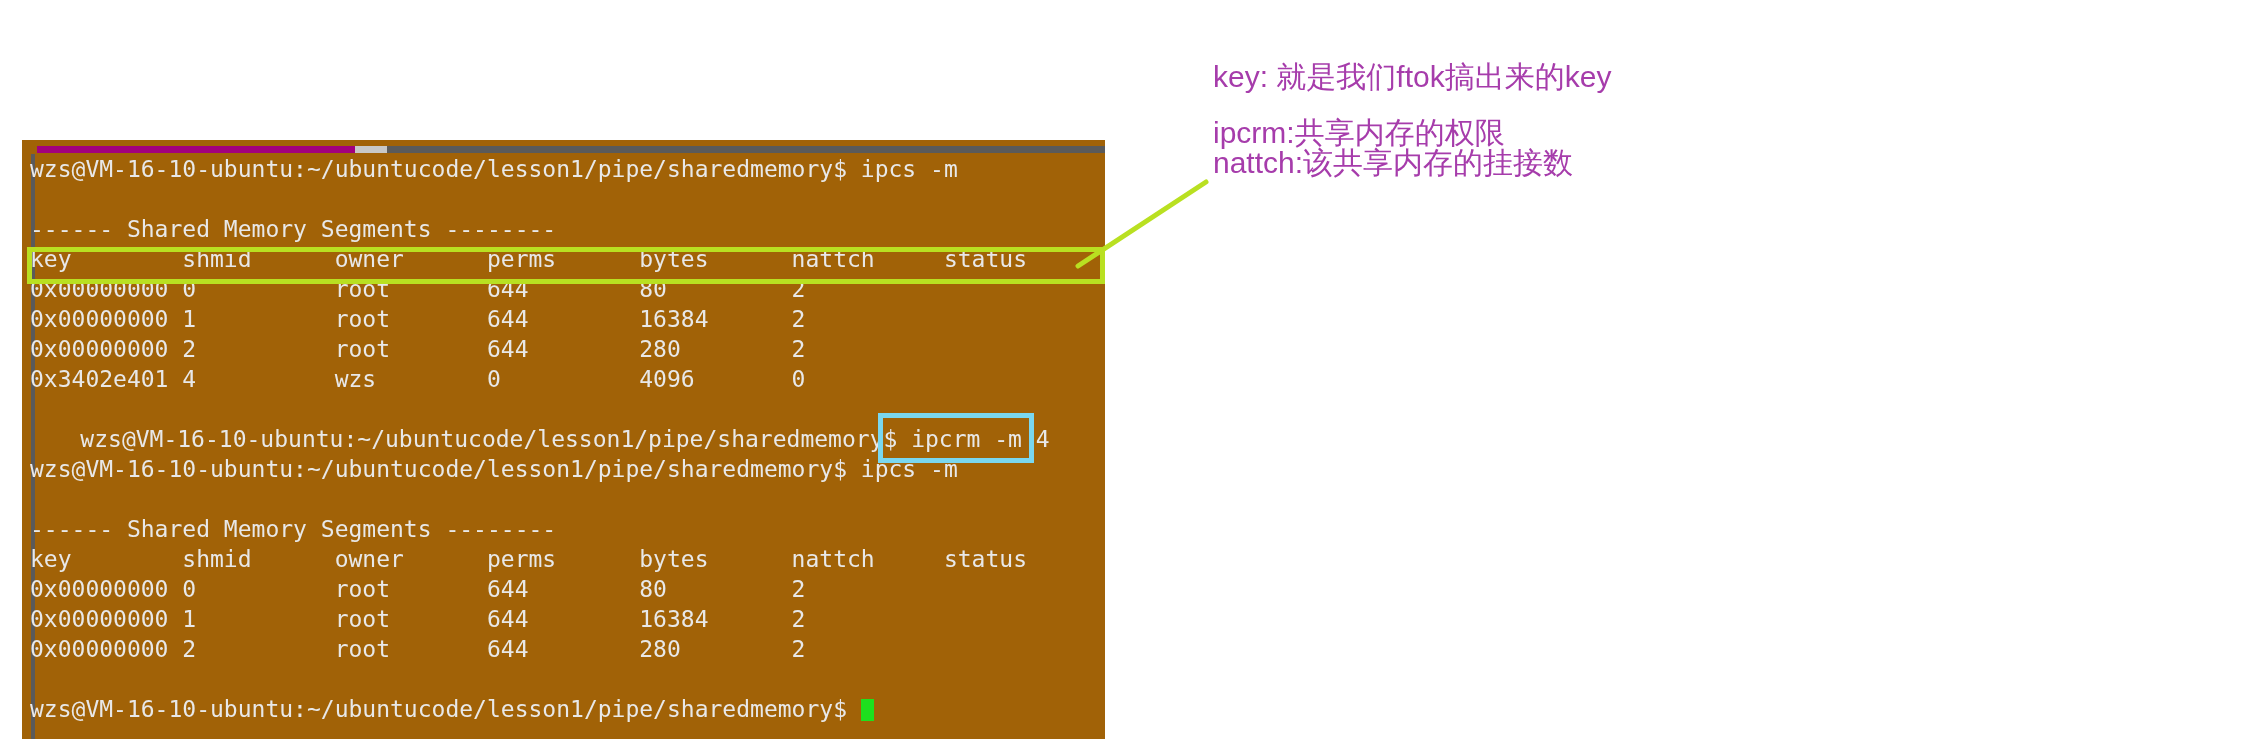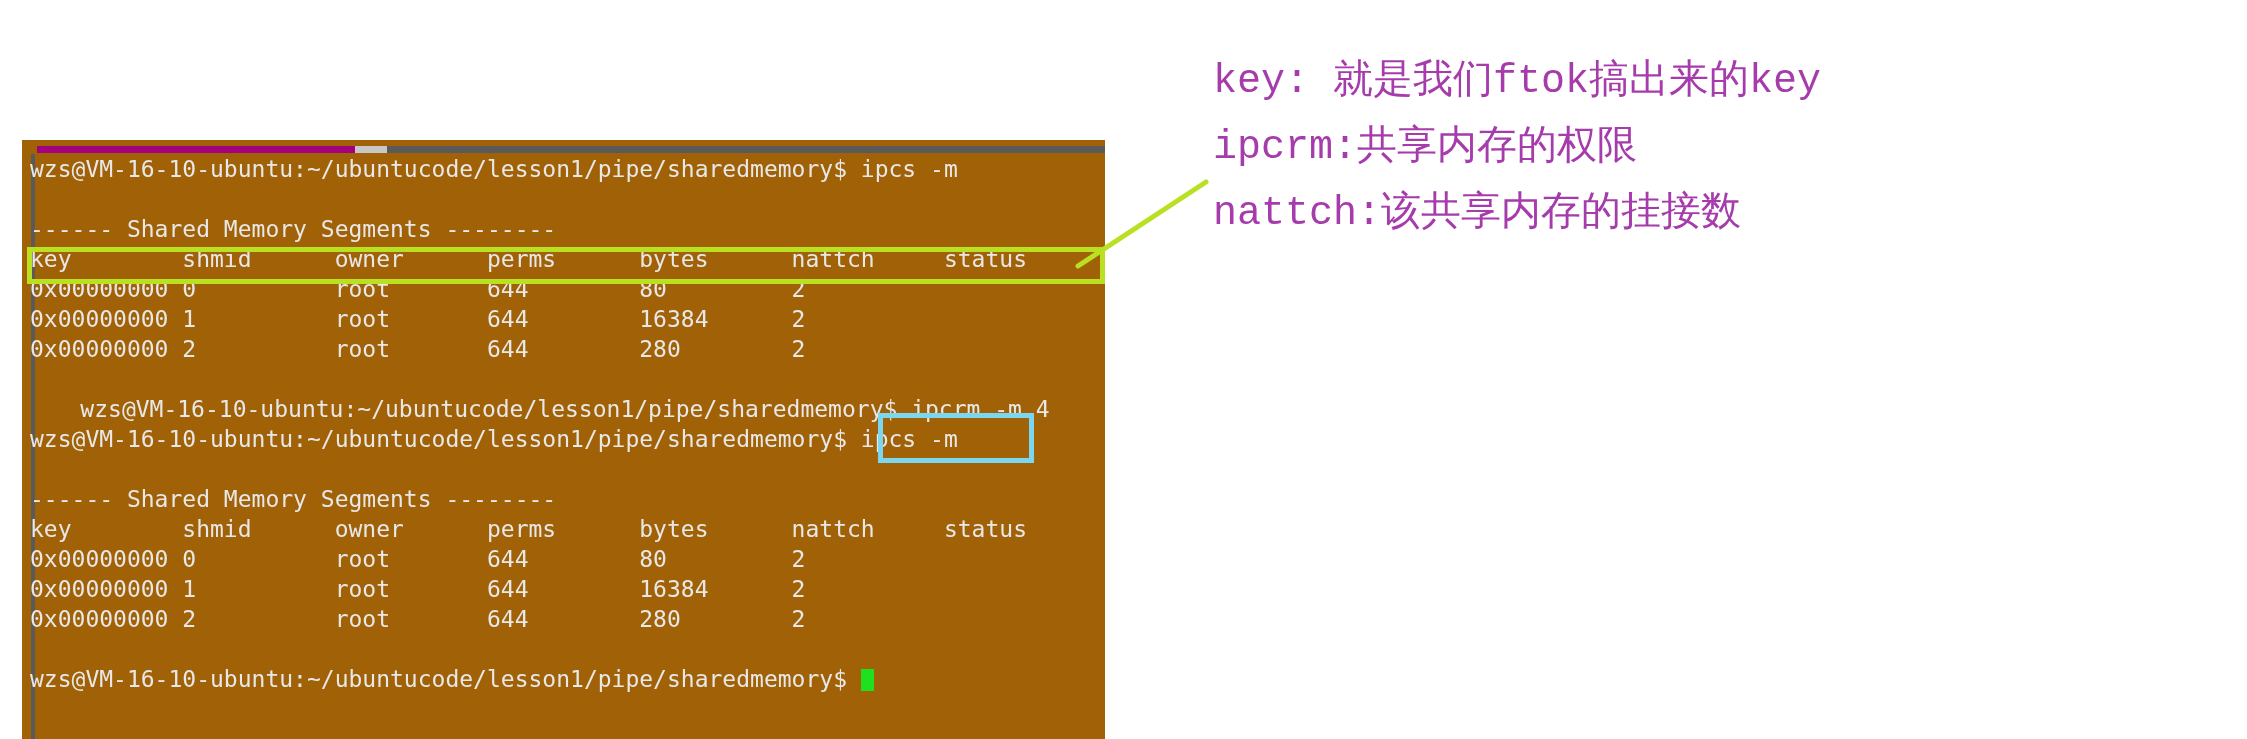--- a/index.html
+++ b/index.html
@@ -104,28 +104,28 @@
 
   
   #notes {
     position: absolute;
     left: 1213px;
     top: 62px;
     width: 1000px;
   }
   .note {
     color: #a63cab;
-    font-family: Liberation Mono, monospace;
-    font-size: 40px;
+    font-family: Liberation Sans, sans-serif;
+    font-size: 30px;
     line-height: 1.0;
     white-space: pre;
   }
   #note-key   { margin-top: 0px; }
   #note-perms { margin-top: 26px; }
-  #note-nattch{ margin-top: 26px; }
+  #note-nattch{ }
 </style>
 </head>
 <body>
 
 <div id="terminal" style="background: #a16207;">
 
   <div id="terminal-topbar">
     <div class="topbar-seg" id="topbar-magenta" style="background: rgb(162, 0, 125);"></div>
     <div class="topbar-seg" id="topbar-light" style="background: rgb(200, 200, 200);"></div>
     <div class="topbar-seg" id="topbar-dark" style="background: rgb(90, 90, 90);"></div>
@@ -134,20 +134,21 @@
   <div id="scroll-gutter"></div>
 
   <div id="term-lines">
     <div class="tline" style="color: rgb(232, 232, 232);">wzs@VM-16-10-ubuntu:~/ubuntucode/lesson1/pipe/sharedmemory$ ipcs -m</div>
     <div class="tline blank" style="color: transparent;"></div>
     <div class="tline" style="color: rgb(232, 232, 232);">------ Shared Memory Segments --------</div>
     <div class="tline" style="color: rgb(232, 232, 232);">key        shmid      owner      perms      bytes      nattch     status</div>
     <div class="tline" style="color: rgb(232, 232, 232);">0x00000000 0          root       644        80         2</div>
     <div class="tline" style="color: rgb(232, 232, 232);">0x00000000 1          root       644        16384      2</div>
     <div class="tline" style="color: rgb(232, 232, 232);">0x00000000 2          root       644        280        2</div>
+    <div class="tline" style="color: rgb(232, 232, 232);">0x3402e401 4          wzs        0          4096       0</div>
     <div class="tline blank" style="color: transparent;"></div>
     <div class="tline" style="color: rgb(232, 232, 232); text-align: center;">wzs@VM-16-10-ubuntu:~/ubuntucode/lesson1/pipe/sharedmemory$ ipcrm -m 4</div>
     <div class="tline" style="color: rgb(232, 232, 232);">wzs@VM-16-10-ubuntu:~/ubuntucode/lesson1/pipe/sharedmemory$ ipcs -m</div>
     <div class="tline blank" style="color: transparent;"></div>
     <div class="tline" style="color: rgb(232, 232, 232);">------ Shared Memory Segments --------</div>
     <div class="tline" style="color: rgb(232, 232, 232);">key        shmid      owner      perms      bytes      nattch     status</div>
     <div class="tline" style="color: rgb(232, 232, 232);">0x00000000 0          root       644        80         2</div>
     <div class="tline" style="color: rgb(232, 232, 232);">0x00000000 1          root       644        16384      2</div>
     <div class="tline" style="color: rgb(232, 232, 232);">0x00000000 2          root       644        280        2</div>
     <div class="tline blank" style="color: transparent;"></div>

